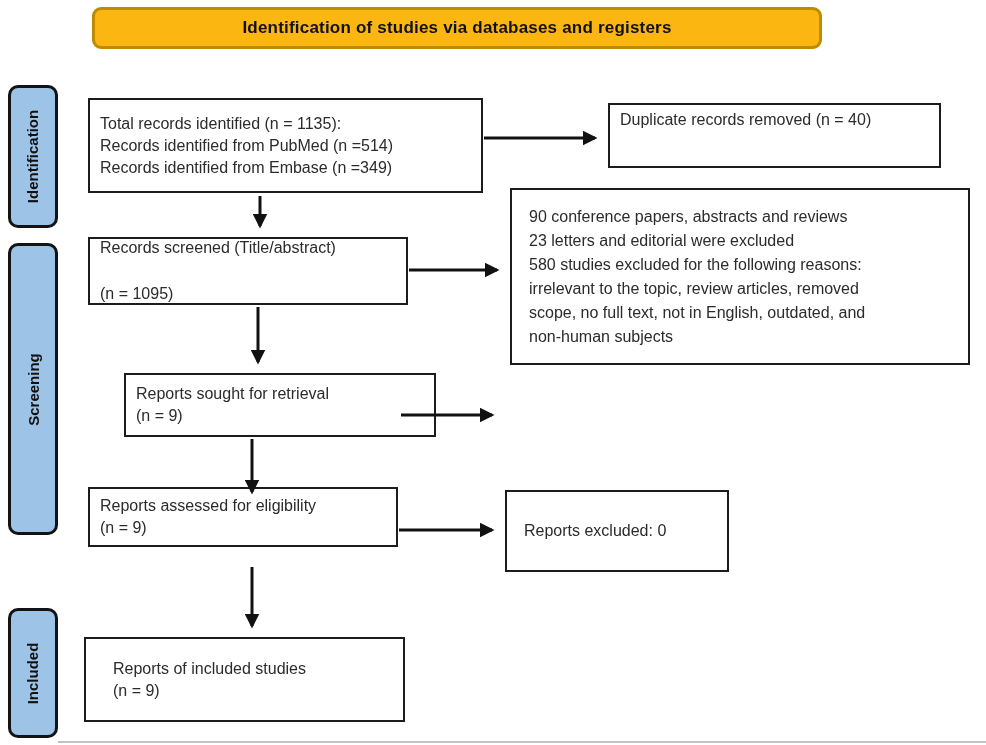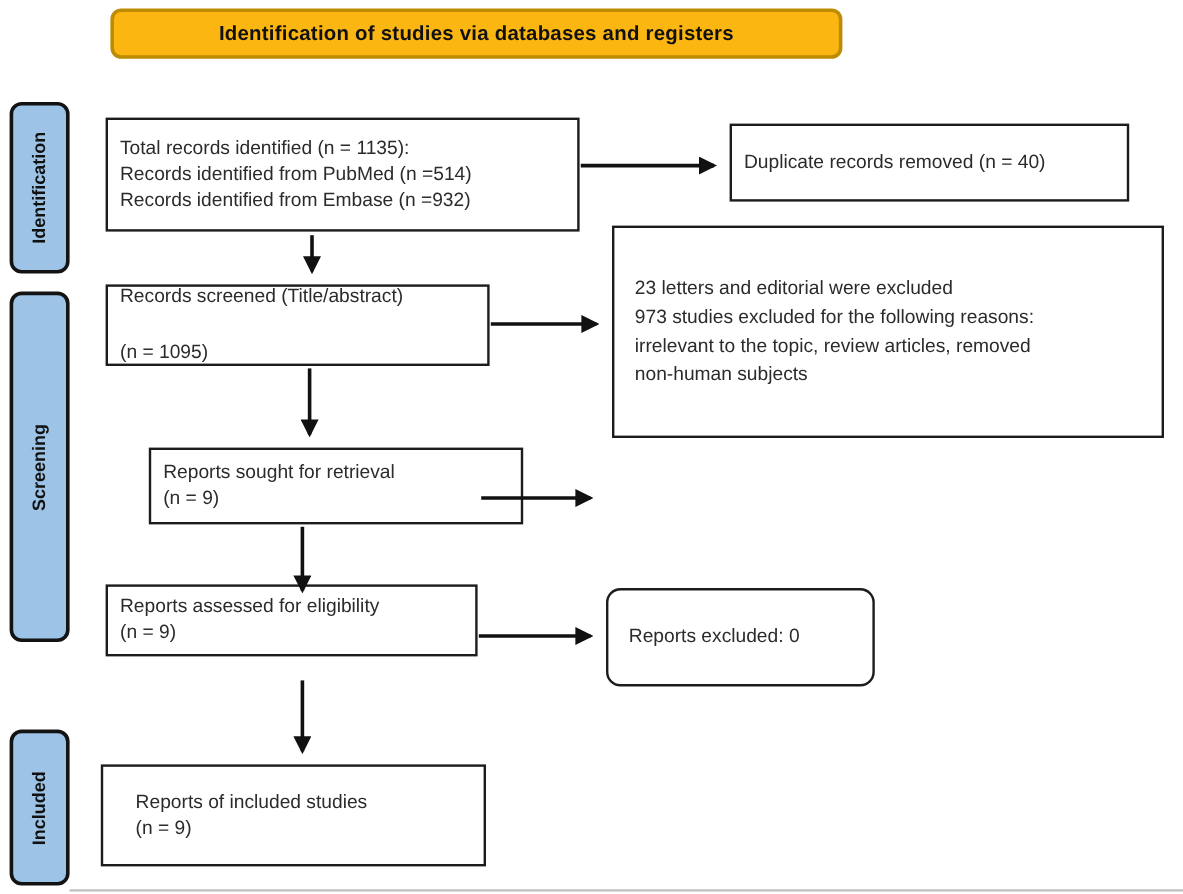--- a/index.html
+++ b/index.html
@@ -7,21 +7,21 @@
     position: relative;
     width: 986px;
     height: 745px;
     background: #ffffff;
     font-family: "Liberation Sans", sans-serif;
     color: #2b2b2b;
     overflow: hidden;
   }
   .banner {
     position: absolute;
-    left: 92px; top: 7px; width: 610px; height: 42px;
+    left: 92px; top: 7px; width: 730px; height: 42px;
     background: var(--banner-fill, #FBB612);
     border: 3px solid var(--banner-border, #BE8C00);
     border-radius: 9px;
     box-sizing: border-box;
     display: flex; align-items: center; justify-content: center;
   }
   .banner-title {
     font-weight: bold;
     font-size: 17px;
     color: #111111;
@@ -84,51 +84,53 @@
   <div class="stage" style="top:243px; height:292px;">
     <span class="vtext">Screening</span>
   </div>
   <div class="stage" style="top:608px; height:130px;">
     <span class="vtext">Included</span>
   </div>
 
   <div class="box" style="left:88px; top:98px; width:395px; height:95px;">
     <div class="line">Total records identified (n = 1135):</div>
     <div class="line">Records identified from PubMed (n =514)</div>
-    <div class="line">Records identified from Embase (n =932)</div>
+    <div class="line">Records identified from Embase (n =349)</div>
   </div>
 
-  <div class="box" style="left:608px; top:103px; width:333px; height:65px;">
+  <div class="box" style="left:608px; top:103px; width:333px; height:65px;justify-content:space-between;">
     <div class="line">Duplicate records removed (n = 40)</div>
   </div>
 
   <div class="box" style="left:88px; top:237px; width:320px; height:68px;gap:24px;">
     <div class="line">Records screened (Title/abstract)</div>
     <div class="line">(n = 1095)</div>
   </div>
 
   <div class="box wide-lines pad-lg" style="left:510px; top:188px; width:460px; height:177px;">
+    <div class="line">90 conference papers, abstracts and reviews</div>
     <div class="line">23 letters and editorial were excluded</div>
-    <div class="line">973 studies excluded for the following reasons:</div>
+    <div class="line">580 studies excluded for the following reasons:</div>
     <div class="line">irrelevant to the topic, review articles, removed</div>
+    <div class="line">scope, no full text, not in English, outdated, and</div>
     <div class="line">non-human subjects</div>
   </div>
 
   <div class="box" style="left:88px; top:373px; width:312px; height:64px;margin-left:36px;">
     <div class="line">Reports sought for retrieval</div>
     <div class="line">(n = 9)</div>
   </div>
 
 
   <div class="box" style="left:88px; top:487px; width:310px; height:60px;">
     <div class="line">Reports assessed for eligibility</div>
     <div class="line">(n = 9)</div>
   </div>
 
-  <div class="box pad-lg" style="left:505px; top:490px; width:224px; height:82px;border-radius:12px;">
+  <div class="box pad-lg" style="left:505px; top:490px; width:224px; height:82px;">
     <div class="line">Reports excluded: 0</div>
   </div>
 
   <div class="box" style="left:84px; top:637px; width:321px; height:85px;padding-left:27px;">
     <div class="line">Reports of included studies</div>
     <div class="line">(n = 9)</div>
   </div>
 
   <svg class="arrows" width="986" height="745" viewBox="0 0 986 745">
     <defs>

